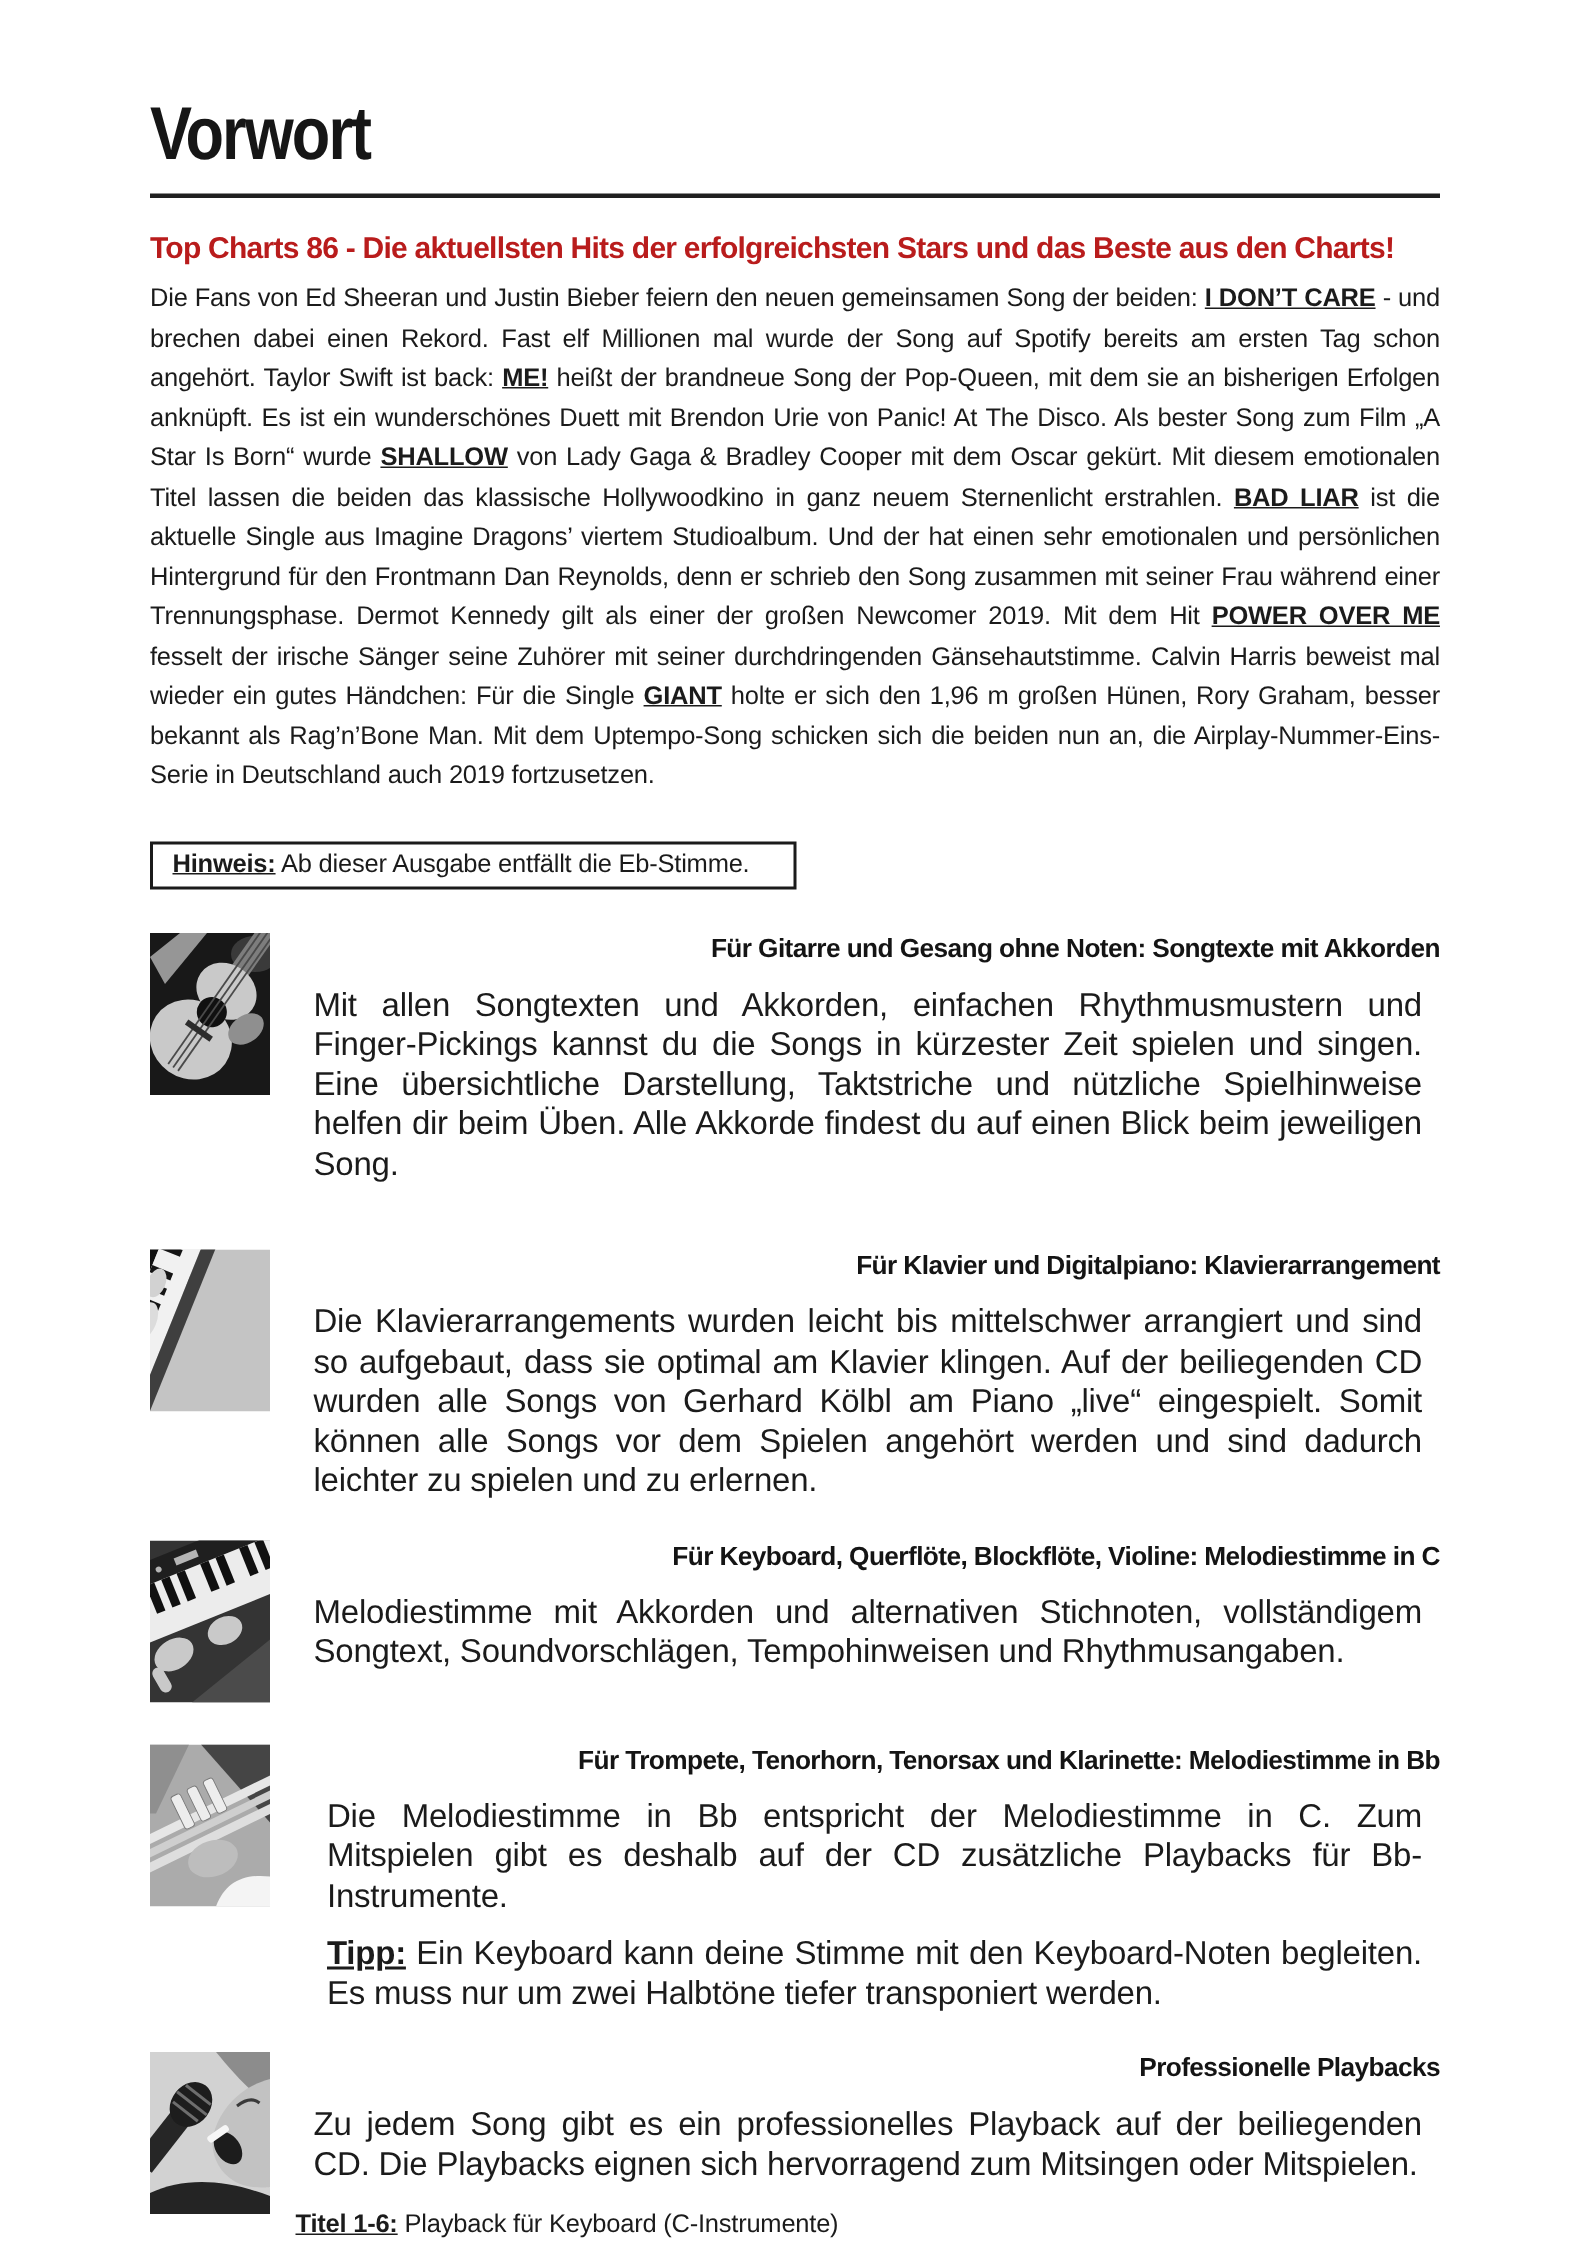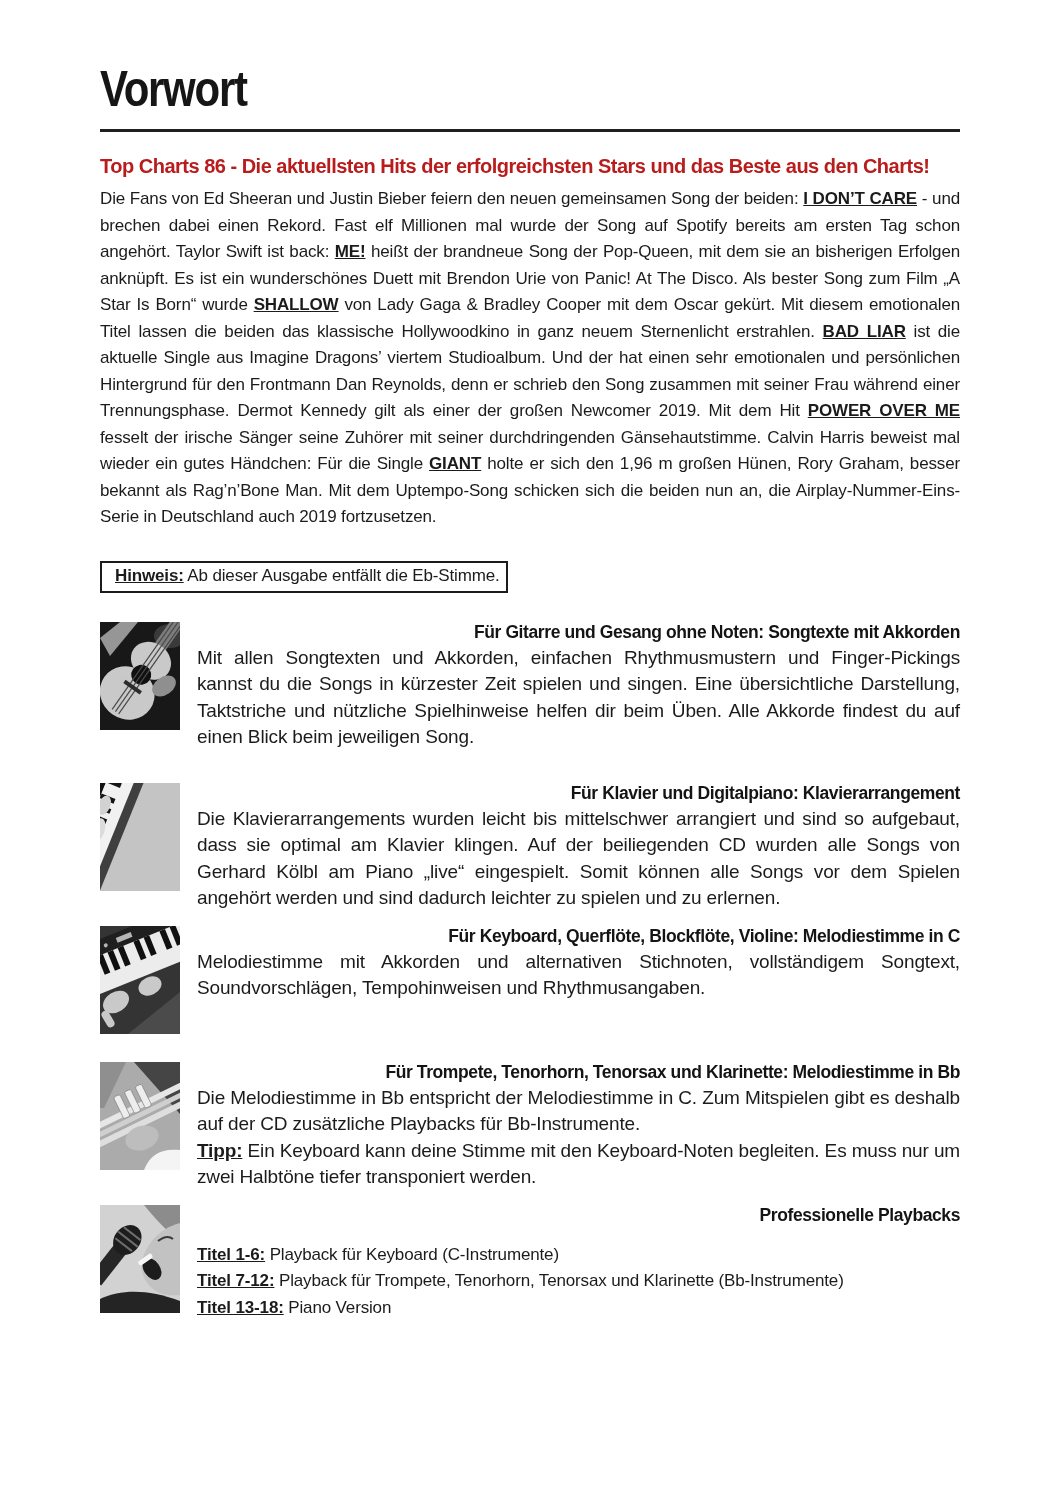--- a/index.html
+++ b/index.html
@@ -46,60 +46,60 @@
     margin: 8px 0 0 0;
     font-size: 17px;
     line-height: 26.5px;
     letter-spacing: -0.15px;
     text-align: justify;
   }
   .note-box {
     display: inline-block;
     margin-top: 30px;
     border: 2px solid #1b1b1b;
-    padding: 3px 6px 5px 13px;
+    padding: 3px 29px 5px 13px;
     font-size: 17px;
     letter-spacing: -0.15px;
   }
   .songbook-heading {
     margin: 45px 0 0 0;
     font-size: 20px;
     font-weight: 700;
     letter-spacing: -0.5px;
     color: #141414;
   }
   .sections { margin-top: 29px; }
   .section {
     display: flex;
     gap: 17px;
     align-items: flex-start;
   }
   .section.s1 { margin-bottom: 32px; }
   .section.s2 { margin-bottom: 14px; }
   .section.s3 { margin-bottom: 28px; }
-  .section.s4 { margin-bottom: 14px; }
+  .section.s4 { margin-bottom: 14px; gap: 26px; }
   .photo {
     width: 80px;
     height: 108px;
     flex: 0 0 80px;
     display: block;
   }
   .section-text { flex: 1; min-width: 0; }
   .section-heading {
     margin: -3px 0 0 0;
     font-size: 17.5px;
     font-weight: 700;
     letter-spacing: -0.4px;
     line-height: 26px;
     color: #141414;
     text-align: right;
   }
   .section-body {
-    margin: 0;
-    font-size: 19px;
+    margin: 12px;
+    font-size: 22px;
     line-height: 26.5px;
     letter-spacing: -0.15px;
     text-align: justify;
   }
   .track-list {
     margin-top: 14px;
     font-size: 17px;
     line-height: 26.5px;
     letter-spacing: -0.15px;
   }
@@ -261,20 +261,21 @@
           <g stroke="#6e6e6e" stroke-width="2">
             <line x1="13" y1="26" x2="34" y2="26"></line>
             <line x1="11" y1="33" x2="36" y2="33"></line>
             <line x1="13" y1="40" x2="34" y2="40"></line>
           </g>
         </g>
         <path d="M0,94 C22,84 48,84 80,96 L80,108 H0 Z" fill="#242424"></path>
       </svg>
       <div class="section-text">
         <h3 class="section-heading">Professionelle Playbacks</h3>
+        <p class="section-body"><span>Zu jedem Song gibt es ein professionelles Playback auf der beiliegenden CD. Die Playbacks eignen sich hervorragend zum Mitsingen oder Mitspielen.</span></p>
         <div class="track-list">
           <div class="track-item"><b>Titel 1-6:</b><span> Playback für Keyboard (C-Instrumente)</span></div>
           <div class="track-item"><b>Titel 7-12:</b><span> Playback für Trompete, Tenorhorn, Tenorsax und Klarinette (Bb-Instrumente)</span></div>
           <div class="track-item"><b>Titel 13-18:</b><span> Piano Version</span></div>
         </div>
       </div>
     </div>
 
   </div>
 </div>

